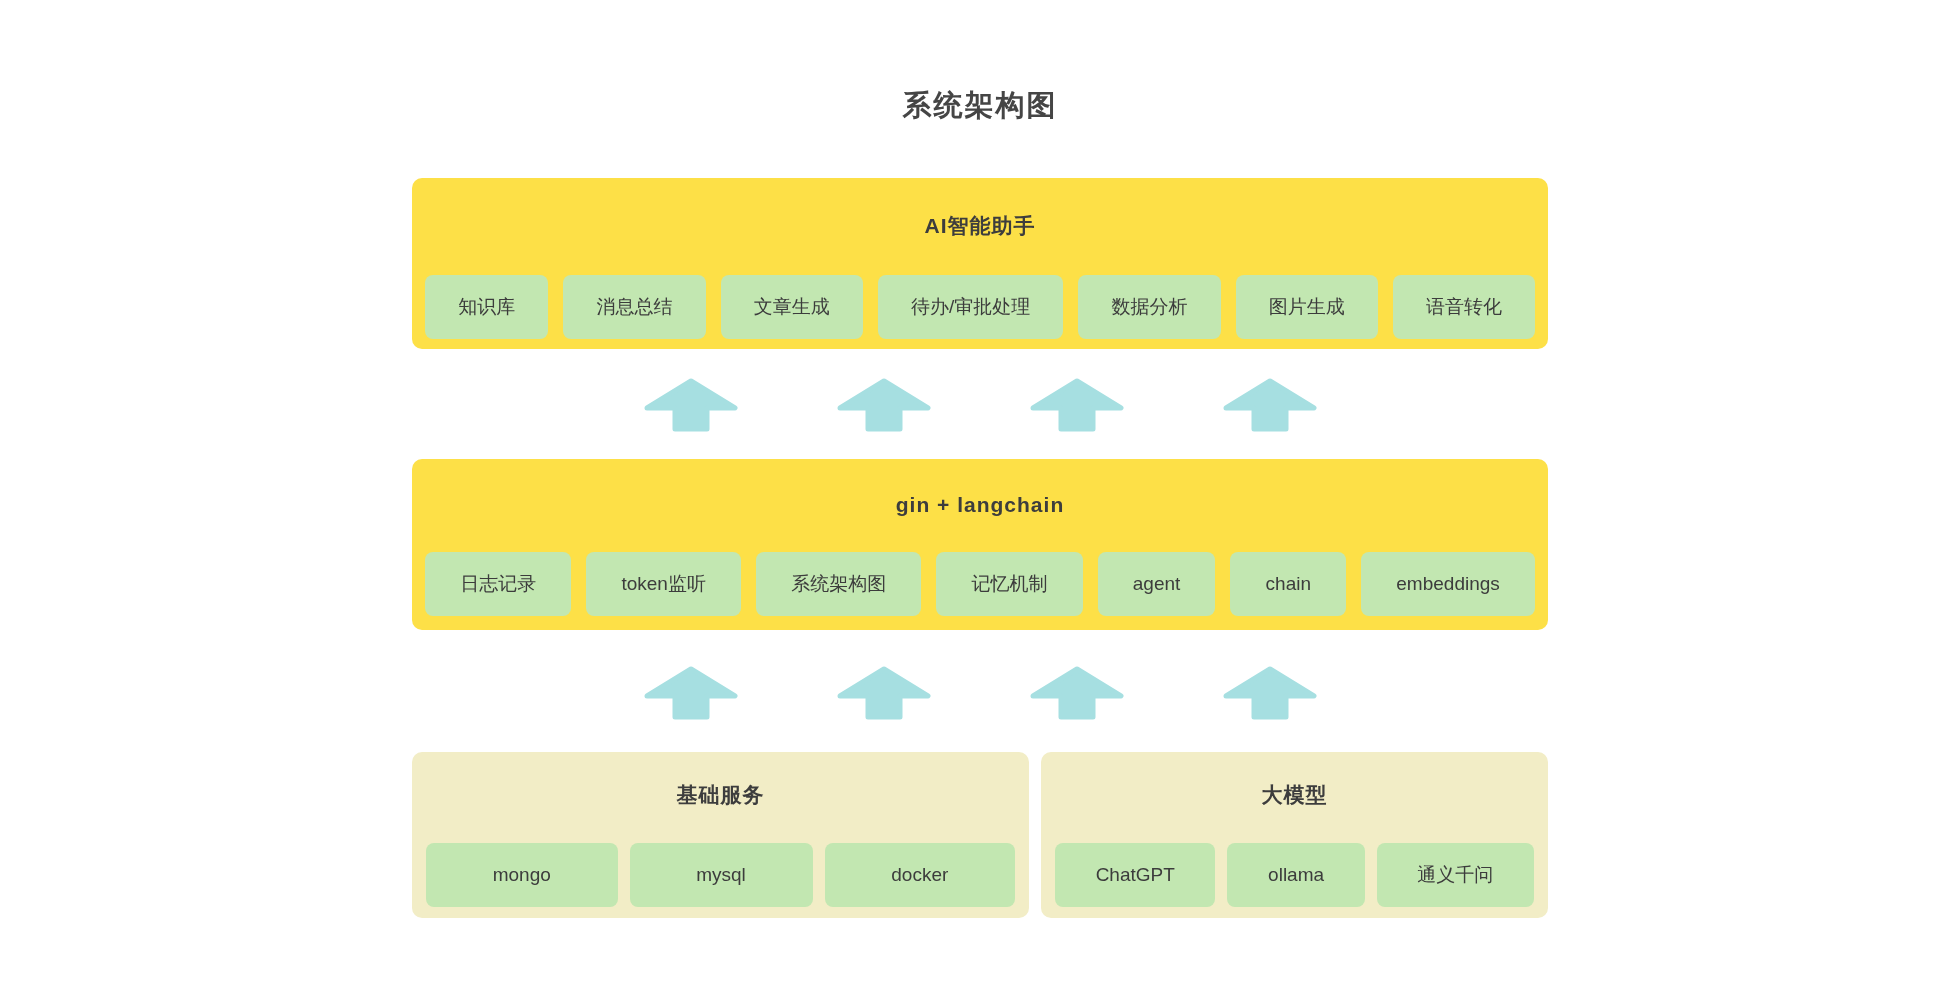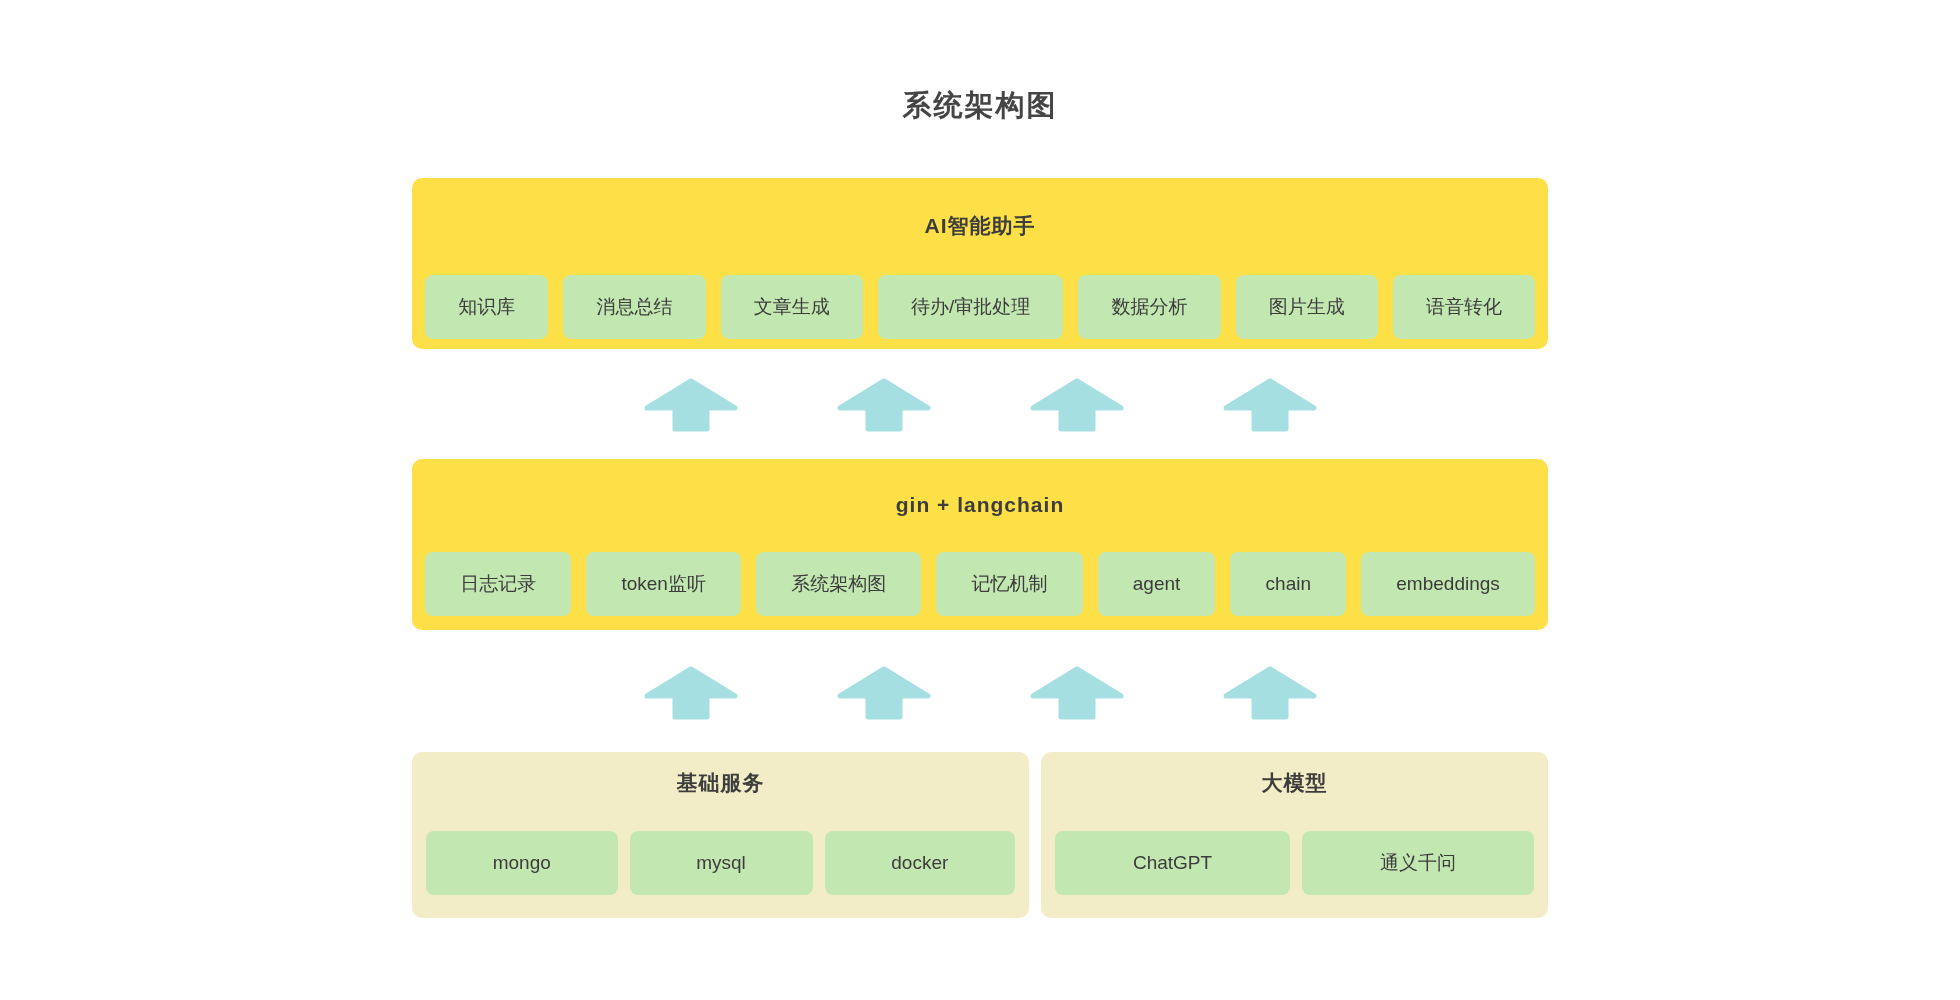--- a/index.html
+++ b/index.html
@@ -50,21 +50,21 @@
   .bottom-row {
     position: absolute; left: 412px; top: 752px; width: 1136px;
     display: flex; gap: 12px;
   }
   .bottom-box {
     background: #f2edc6; border-radius: 10px; height: 166px;
     box-sizing: border-box; padding: 0 14px;
   }
   .bottom-box.services { width: 617px; }
   .bottom-box.models   { width: 507px; }
-  .bottom-box .layer-title { padding-top: 17px; }
+  .bottom-box .layer-title { padding-top: 29px; }
   .bottom-box .chip-row { margin-top: 34px; gap: 12px; }
 </style>
 </head>
 <body>
 
 <div class="canvas">
 
   <div class="page-title">系统架构图</div>
 
   <div class="layer l1">
@@ -129,18 +129,19 @@
       <div class="chip-row">
         <div class="chip">mongo</div>
         <div class="chip">mysql</div>
         <div class="chip">docker</div>
       </div>
     </div>
     <div class="bottom-box models">
       <div class="layer-title">大模型</div>
       <div class="chip-row">
         <div class="chip">ChatGPT</div>
+        <div class="chip">ollama</div>
         <div class="chip">通义千问</div>
       </div>
     </div>
   </div>
 
 </div>
 
 </body></html>

